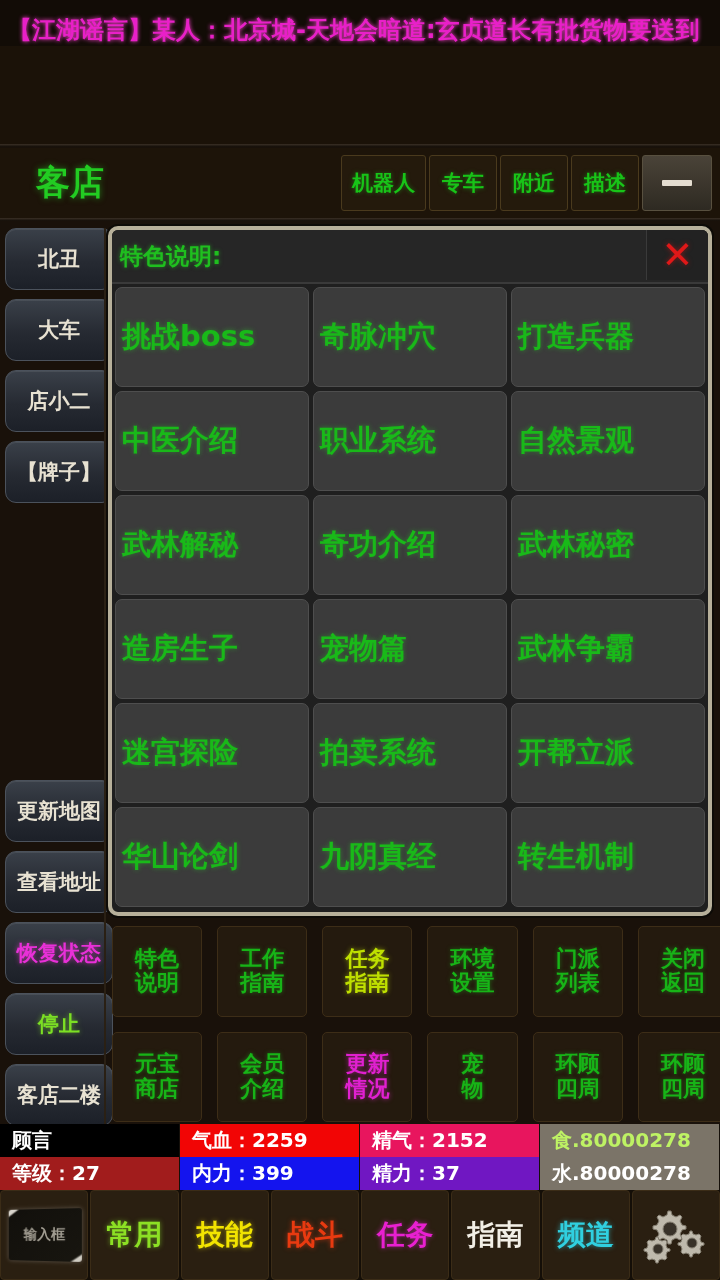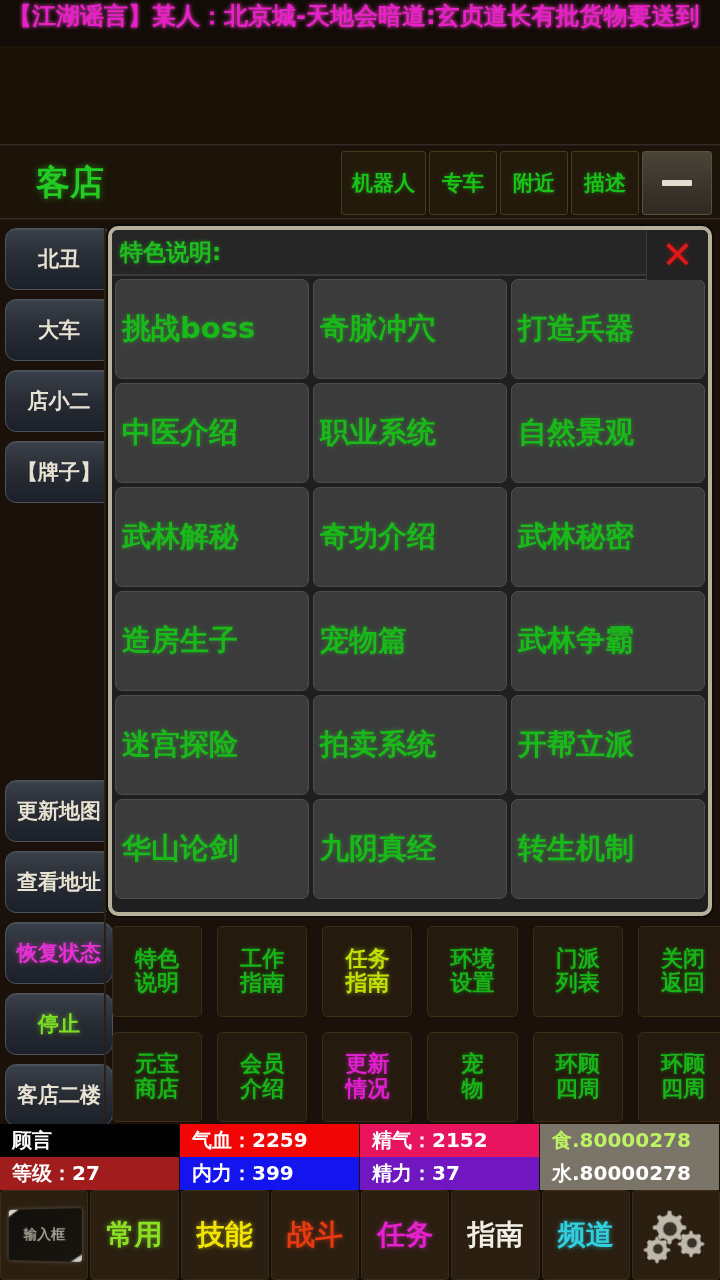--- a/index.html
+++ b/index.html
@@ -8,21 +8,21 @@
     background:#1a1208;
     font-family:"DejaVu Sans","Liberation Sans",sans-serif;
     overflow:hidden;
   }
   #app{ position:relative; width:720px; height:1280px; background:#19110a; }
 
   
   .marquee{
     position:absolute; left:0; top:0; width:720px; height:46px;
     background:#120c06;
-    display:flex; align-items:flex-start;
+    display:flex; align-items:flex-end;
     overflow:hidden; white-space:nowrap;
   }
   .marquee-text{
     color:#e820c8; font-size:24px; font-weight:bold; letter-spacing:0px;
     text-shadow:0 0 4px #ff40d0;
     padding-left:8px;
   }
   .marquee-pad{
     position:absolute; left:0; top:46px; width:720px; height:98px;
     background:#1b1208;
@@ -37,21 +37,21 @@
     position:absolute; left:0; top:148px; width:720px; height:70px;
     background:#1d1409;
     display:flex; align-items:center;
   }
   .header-title{
     color:#22cc22; font-size:34px; font-weight:bold;
     margin-left:36px; text-shadow:0 0 6px rgba(40,220,40,.55);
   }
   .header-spacer{ flex:1; }
   .hbtn{
-    height:64px; min-width:68px; padding:0 10px;
+    height:56px; min-width:68px; padding:0 10px;
     border:1px solid #4a3a1d; border-radius:3px;
     background:#241a0c;
     color:#18c418; font-size:21px; font-weight:bold;
     display:flex; align-items:center; justify-content:center;
     margin-right:3px;
     text-shadow:0 0 4px rgba(30,200,30,.5);
   }
   .hbtn.minimize{
     min-width:70px; margin-right:8px;
     background:linear-gradient(to bottom,#4a4338,#2e2a22);
@@ -85,21 +85,21 @@
   
   .modal{
     position:absolute; left:108px; top:226px; width:604px; height:690px;
     background:#1f1f1f;
     border:4px solid #b7b09a;
     border-radius:10px;
     box-shadow:0 0 0 2px #0d0b07;
     overflow:hidden;
   }
   .modal-head{
-    position:relative; height:46px; width:100%;
+    position:relative; height:54px; width:100%;
     background:#262626;
     display:flex; align-items:center;
     border-bottom:2px solid #3a3a3a;
   }
   .modal-title{
     color:#1fbf1f; font-size:23px; font-weight:bold; margin-left:8px;
     text-shadow:0 0 4px rgba(40,210,40,.55);
   }
   .modal-close{
     position:absolute; right:0; top:0; width:62px; height:50px;

